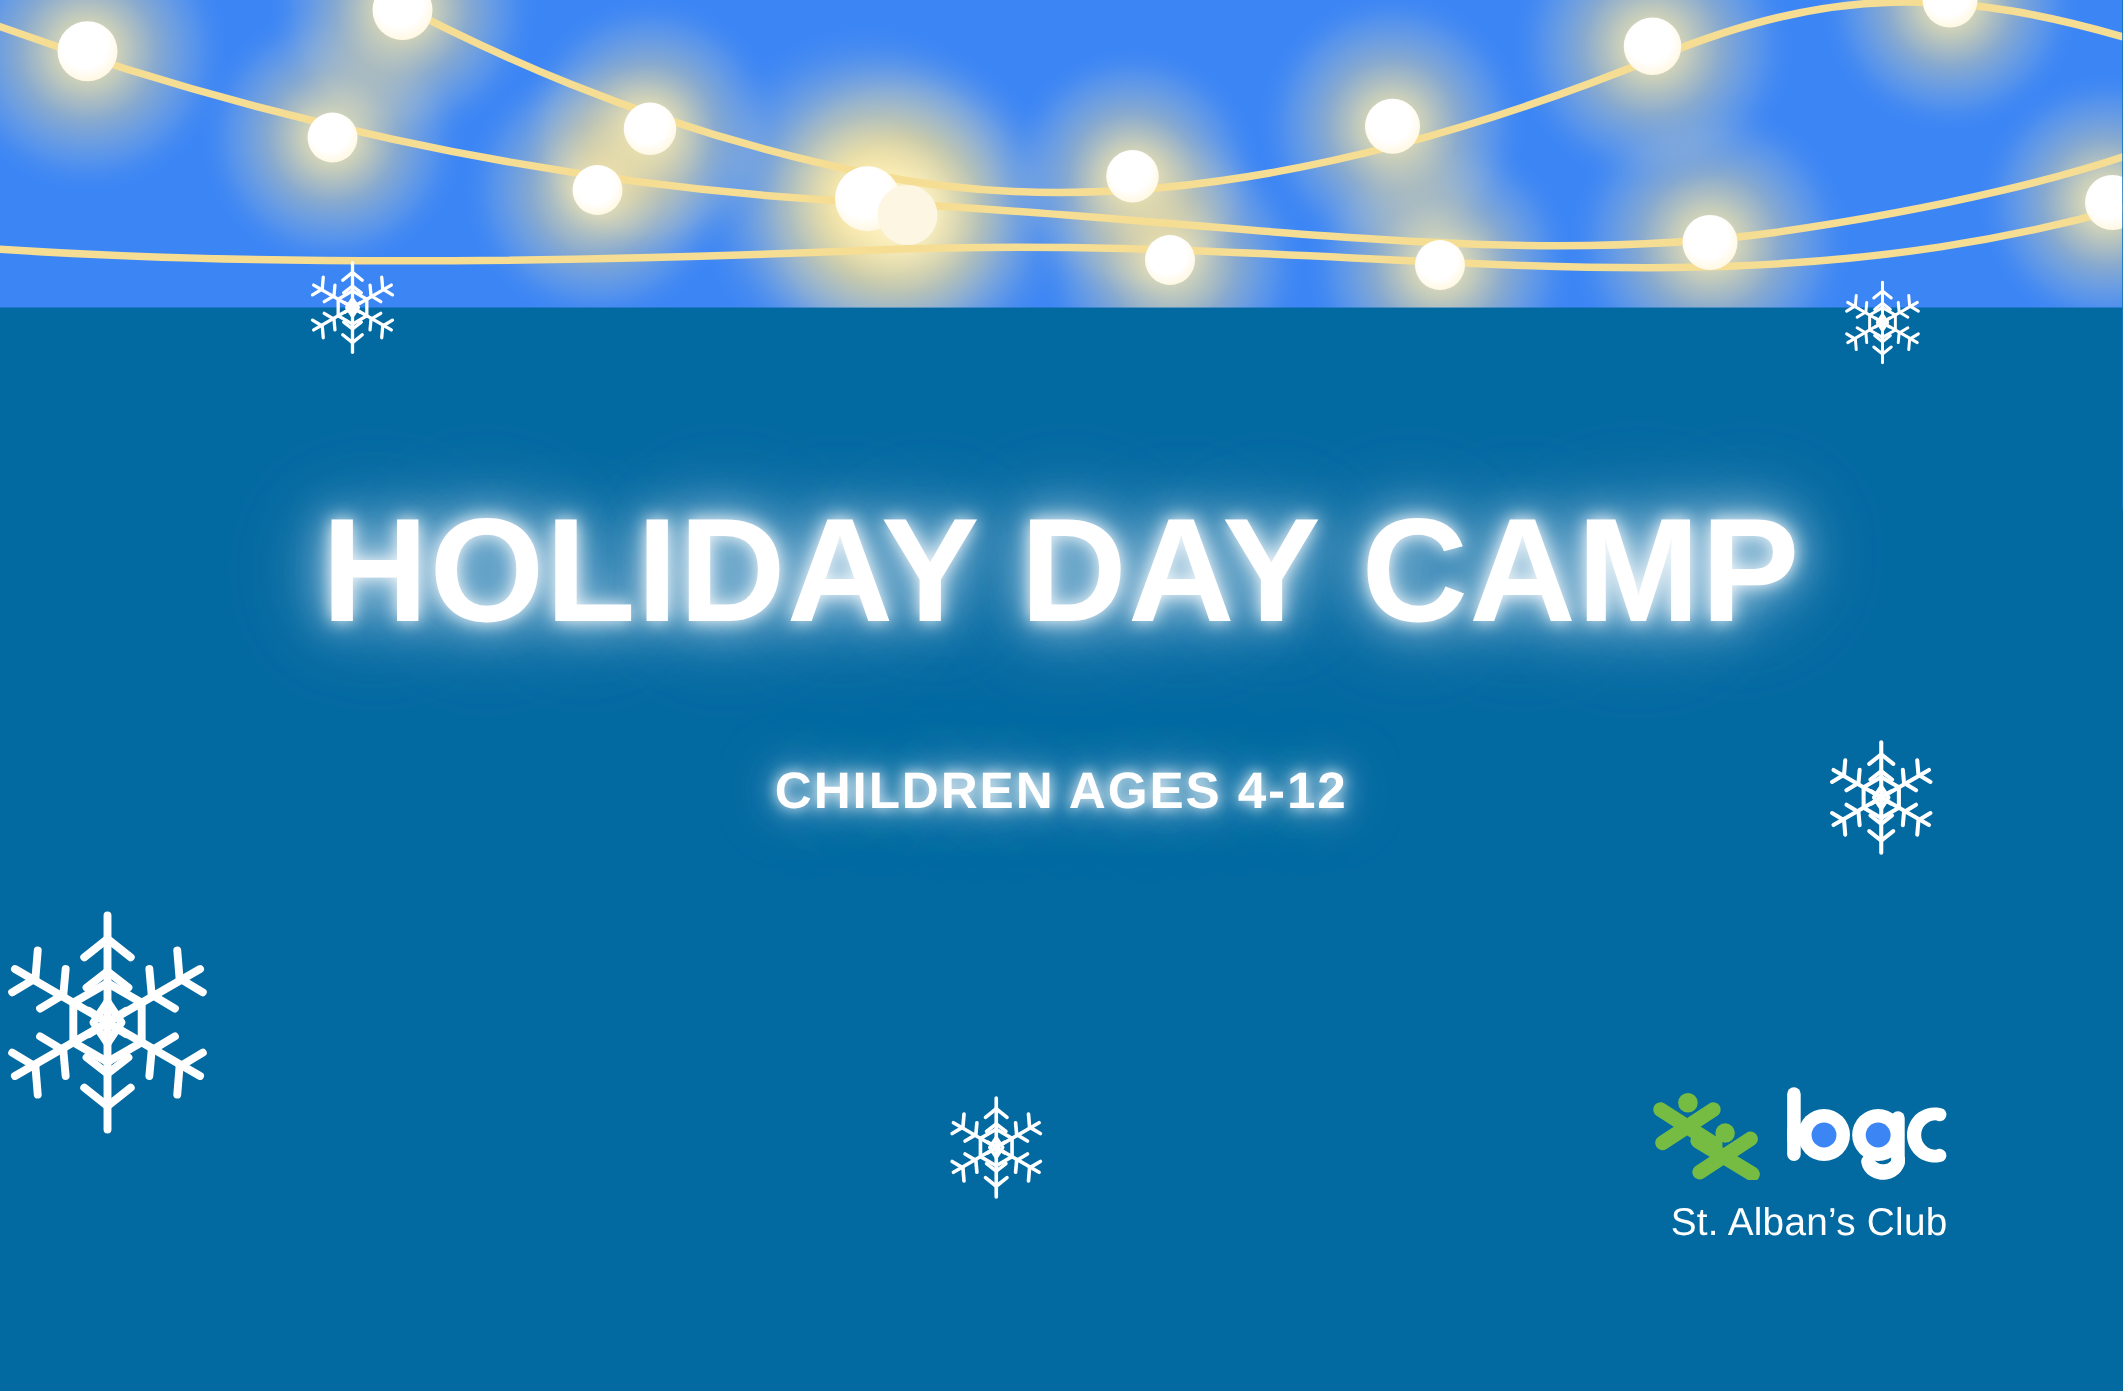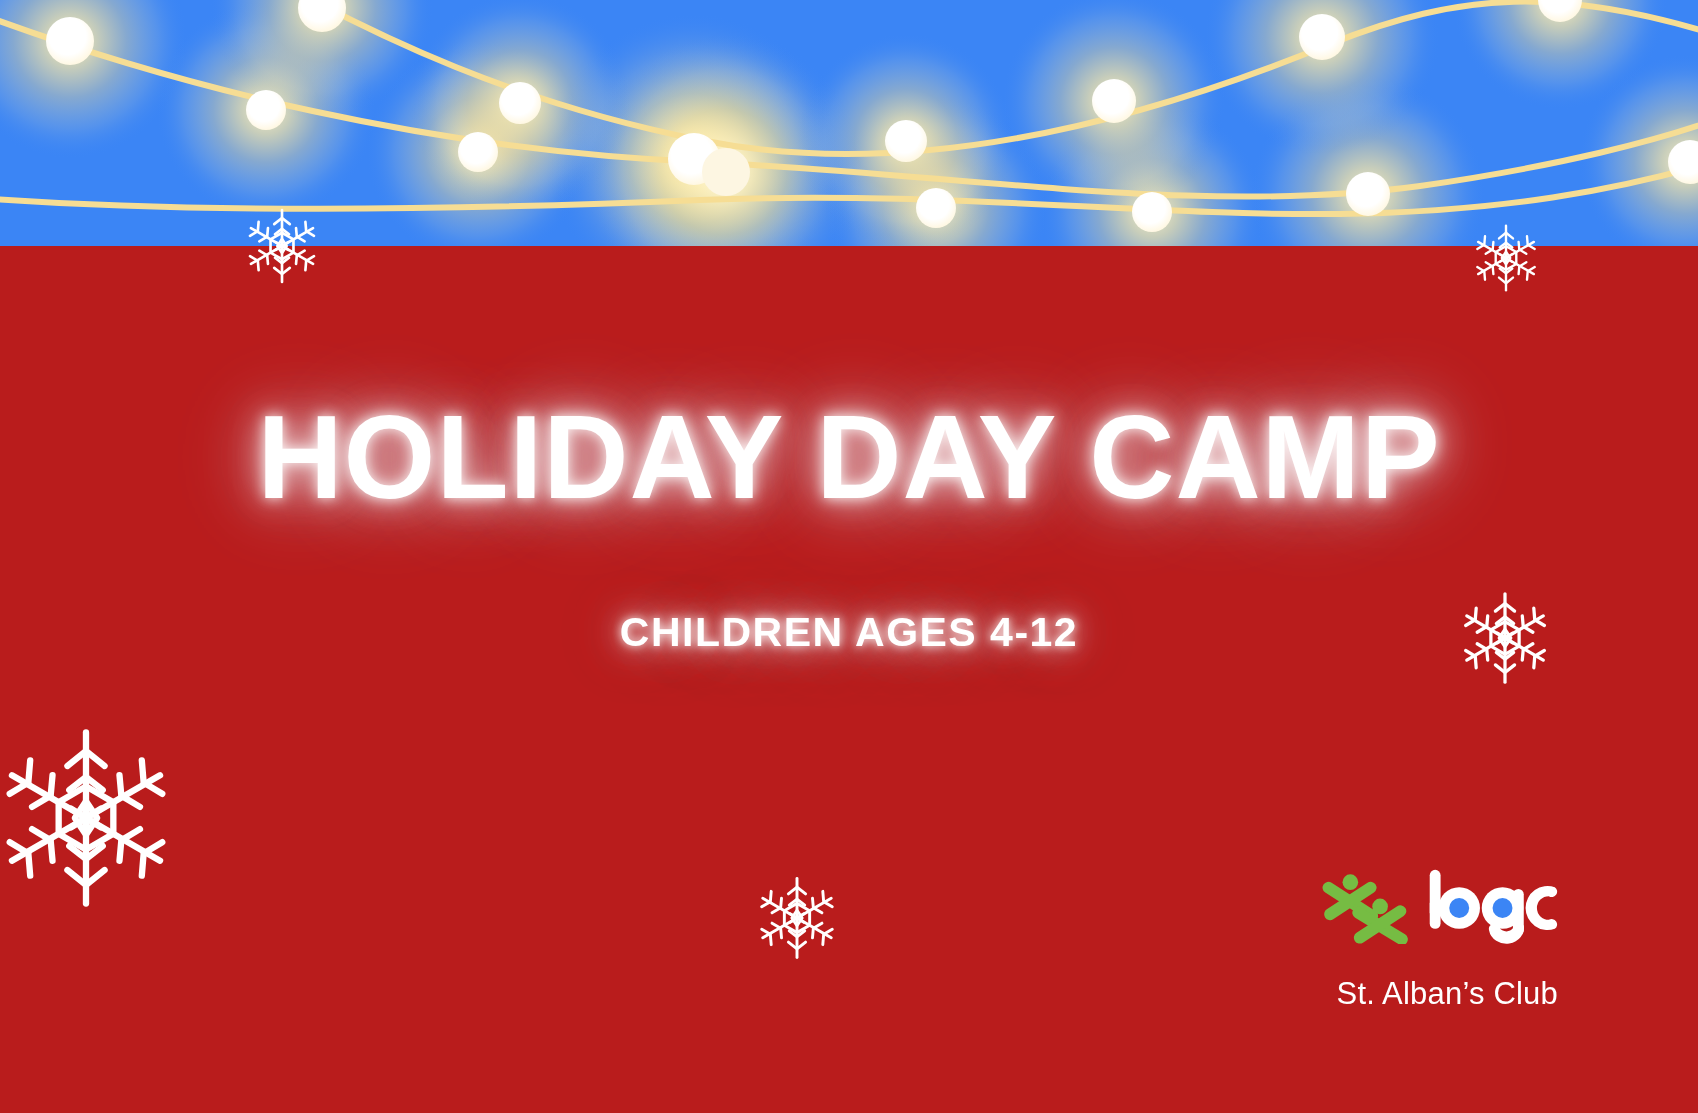--- a/index.html
+++ b/index.html
@@ -3,21 +3,21 @@
 <meta charset="utf-8">
 <style>
   html,body{margin:0;padding:0;}
   body{
     width:1698px;height:1113px;overflow:hidden;
     font-family:"Liberation Sans", sans-serif;
     background:#3b85f5;
   }
   #poster{
     position:relative;width:1698px;height:1113px;overflow:hidden;
-    background:#b91c1c;
+    background:#0369a1;
   }
 
   
   .lights-band{
     position:absolute;left:0;top:0;width:1698px;height:246px;
     overflow:hidden;
     background:#3b85f5;
   }
   .lights-svg{position:absolute;left:0;top:0;}
 
@@ -64,21 +64,21 @@
   .flake{position:absolute;}
 
   
   .logo-block{
     position:absolute;left:1318px;top:862px;width:240px;
   }
   .logo-row{display:flex;align-items:center;gap:14px;height:92px;}
   .logo-mark{width:96px;height:72px;flex:0 0 auto;}
   .logo-wordmark{width:132px;height:82px;display:block;}
   .logo-sub{
-    margin-top:22px;
+    margin-top:6px;
     text-align:right;
     width:100%;
     font-family:"Liberation Sans", sans-serif;
     font-size:31px;
     font-weight:400;
     color:#ffffff;
     letter-spacing:0.2px;
     white-space:nowrap;
   }
   .sr{position:absolute;width:1px;height:1px;overflow:hidden;clip:rect(0 0 0 0);}

